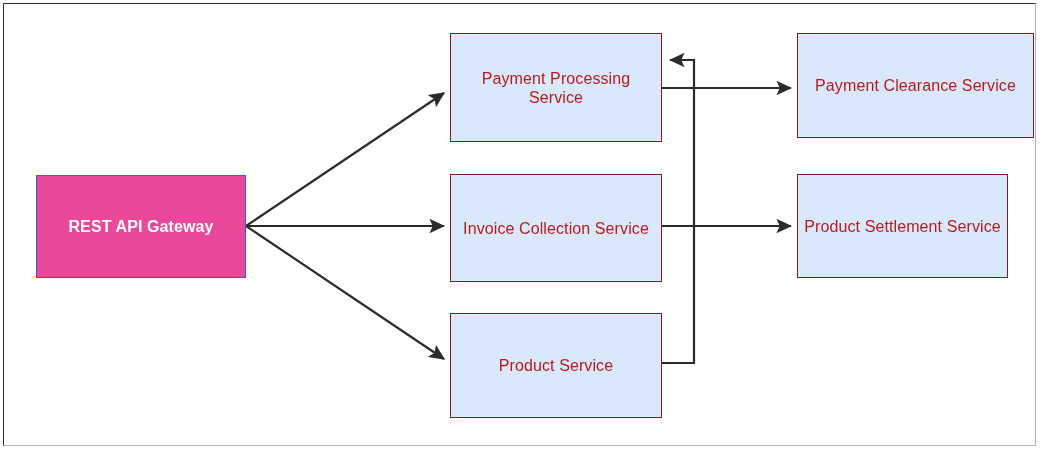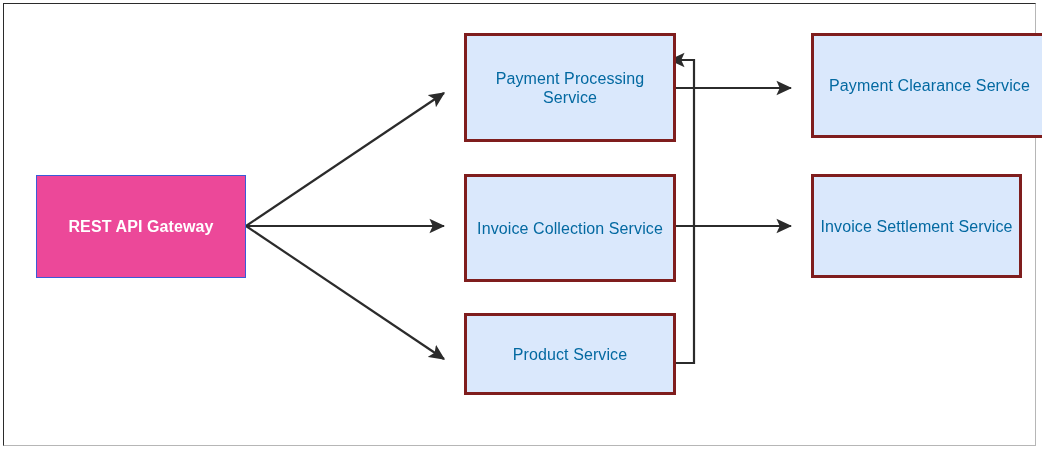--- a/index.html
+++ b/index.html
@@ -51,23 +51,22 @@
     align-items: center;
     justify-content: center;
     text-align: center;
     font-size: 16px;
     line-height: 19px;
     letter-spacing: 0.1px;
   }
 
   .node-service {
     background: #dae8fc;
-    border: 3px solid #7f1d1d;
-    color: #0369a1;
-    margin-left: 14px;
+    border: 1px solid #7f1d1d;
+    color: #b91c1c;
   }
 
   .node-gateway {
     background: #ec4899;
     border: 1px solid #3b5ad8;
     color: #ffffff;
     font-weight: bold;
   }
 
   .node-label {
@@ -112,20 +111,20 @@
 
   <div class="node node-service" style="left:797px; top:33px; width:237px; height:105px;">
     <span class="node-label">Payment Clearance Service</span>
   </div>
 
   <div class="node node-service" style="left:450px; top:174px; width:212px; height:108px;">
     <span class="node-label">Invoice Collection Service</span>
   </div>
 
   <div class="node node-service" style="left:797px; top:174px; width:211px; height:104px;">
-    <span class="node-label">Invoice Settlement Service</span>
+    <span class="node-label">Product Settlement Service</span>
   </div>
 
-  <div class="node node-service" style="left:450px; top:313px; width:212px; height:82px;">
+  <div class="node node-service" style="left:450px; top:313px; width:212px; height:105px;">
     <span class="node-label">Product Service</span>
   </div>
 
 </div>
 
 </body></html>

